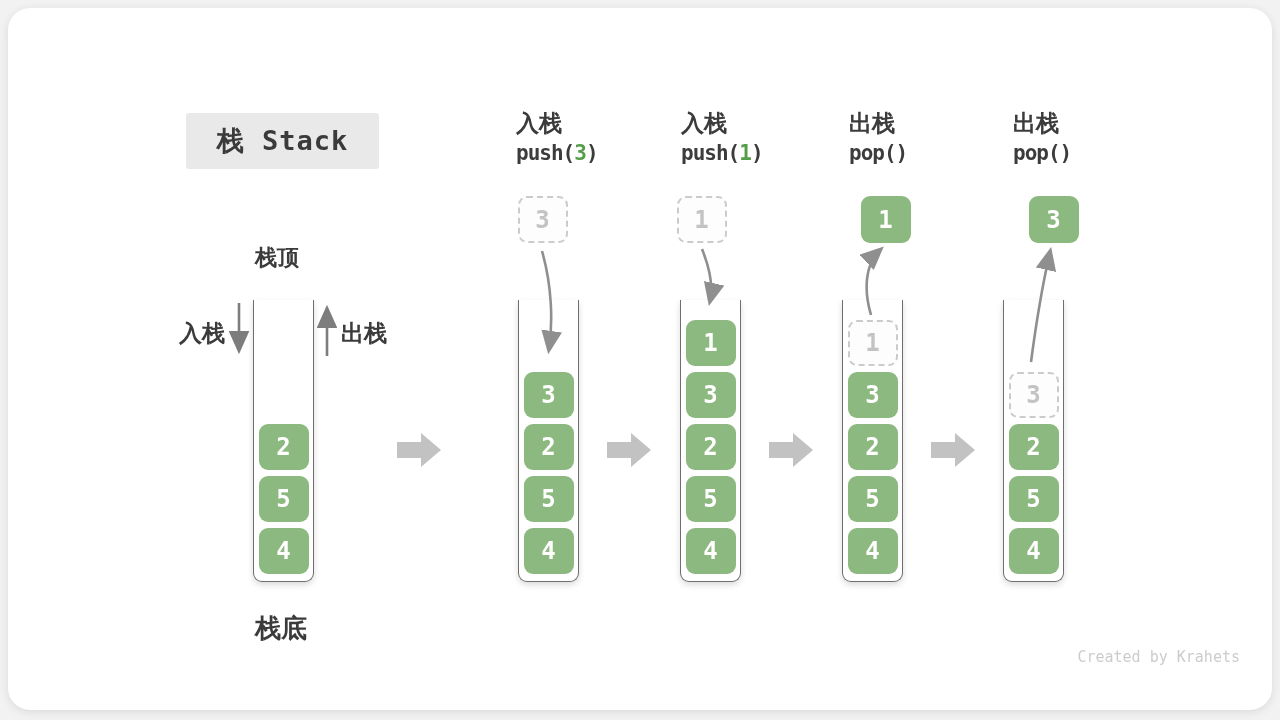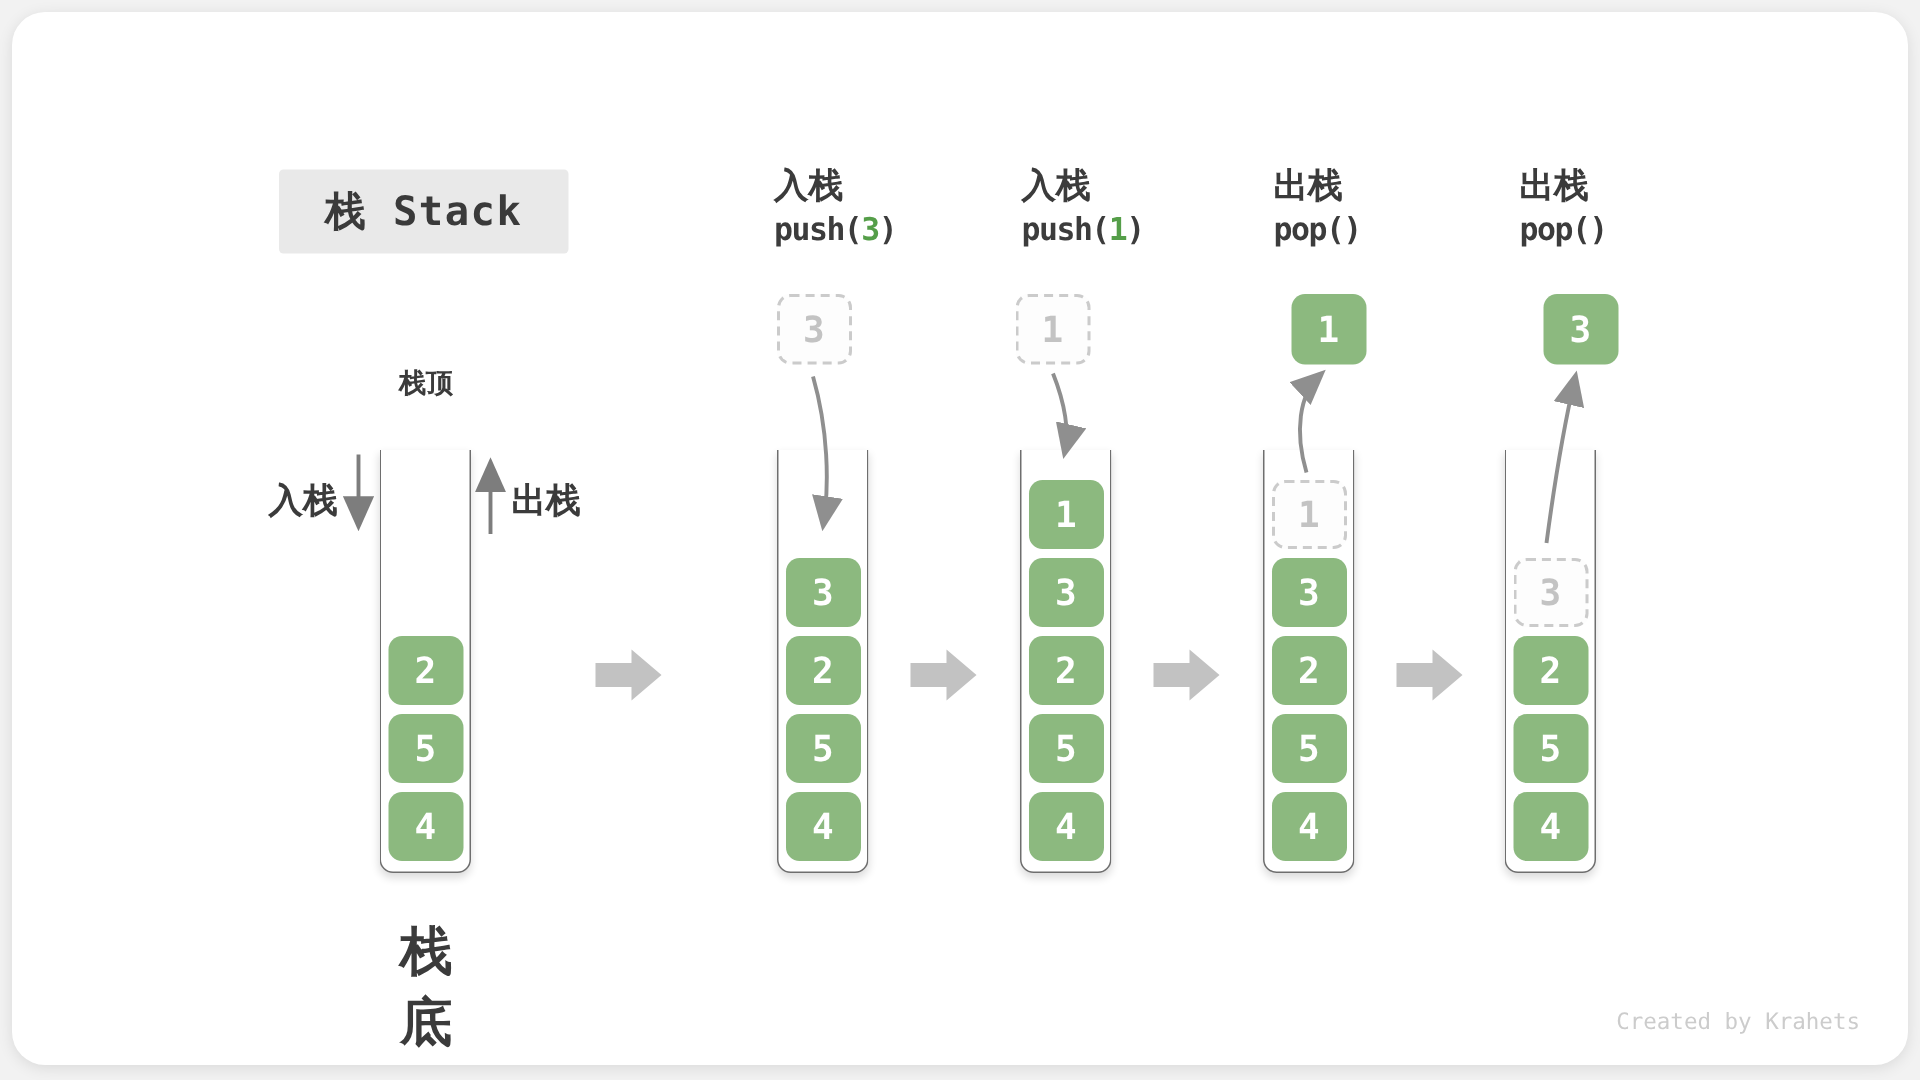--- a/index.html
+++ b/index.html
@@ -18,22 +18,22 @@
   .abs { position: absolute; }
   .title-box {
     left: 186px; top: 113px; width: 193px; height: 56px;
     background: #e9e9e9; border-radius: 3px;
     display: flex; align-items: center; justify-content: center;
     font-size: 27px; font-weight: bold; color: #3a3a3a;
     font-family: "DejaVu Sans Mono", "Liberation Sans", monospace, sans-serif;
     letter-spacing: 1px;
   }
   .cjk-label { color: #3b3b3b; font-weight: bold; }
-  .lbl-stack-top    { left: 255px; top: 243px; width: 58px; text-align: center; font-size: 18px; font-family: Liberation Mono, monospace; }
-  .lbl-stack-bottom { left: 255px; top: 611px; width: 58px; text-align: center; font-size: 35px; }
+  .lbl-stack-top    { left: 255px; top: 243px; width: 58px; font-size: 22px; font-family: Liberation Mono, monospace; }
+  .lbl-stack-bottom { left: 255px; top: 611px; width: 58px; text-align: left; font-size: 26px; }
   .lbl-push { left: 179px; top: 318px; font-size: 23px; }
   .lbl-pop  { left: 341px; top: 318px; font-size: 23px; }
   .stack-container {
     position: absolute; top: 300px; width: 61px; height: 282px;
     border-left: 1.8px solid #6e6e6e; border-right: 1.8px solid #6e6e6e;
     border-bottom: 1.8px solid #6e6e6e;
     border-radius: 0 0 9px 9px;
     background: #ffffff;
     box-shadow: 0 3px 6px rgba(0,0,0,0.14);
   }
@@ -45,21 +45,21 @@
   .cell-solid { color: #ffffff; }
   .cell-dashed { background: #fdfdfd; color: #c3c3c3; border: 2px dashed #cbcbcb; }
   .col-header-op   { position: absolute; font-size: 23px; font-weight: bold; color: #3b3b3b; }
   .col-header-code {
     position: absolute; font-size: 21px; color: #3c3c3c;
     font-family: "DejaVu Sans Mono", monospace; font-weight: bold; letter-spacing: -1px;
   }
   .code-arg { font-weight: bold; }
   svg.overlay { position: absolute; left: 0; top: 0; pointer-events: none; }
   .watermark {
-    right: 40px; top: 672px; font-size: 15px; color: #cccccc;
+    right: 40px; top: 648px; font-size: 15px; color: #cccccc;
     font-family: "DejaVu Sans Mono", monospace; text-align: right;
   }
 </style>
 </head>
 <body>
 
 <div class="card"></div>
 
 <div class="abs title-box">栈 Stack</div>
 

